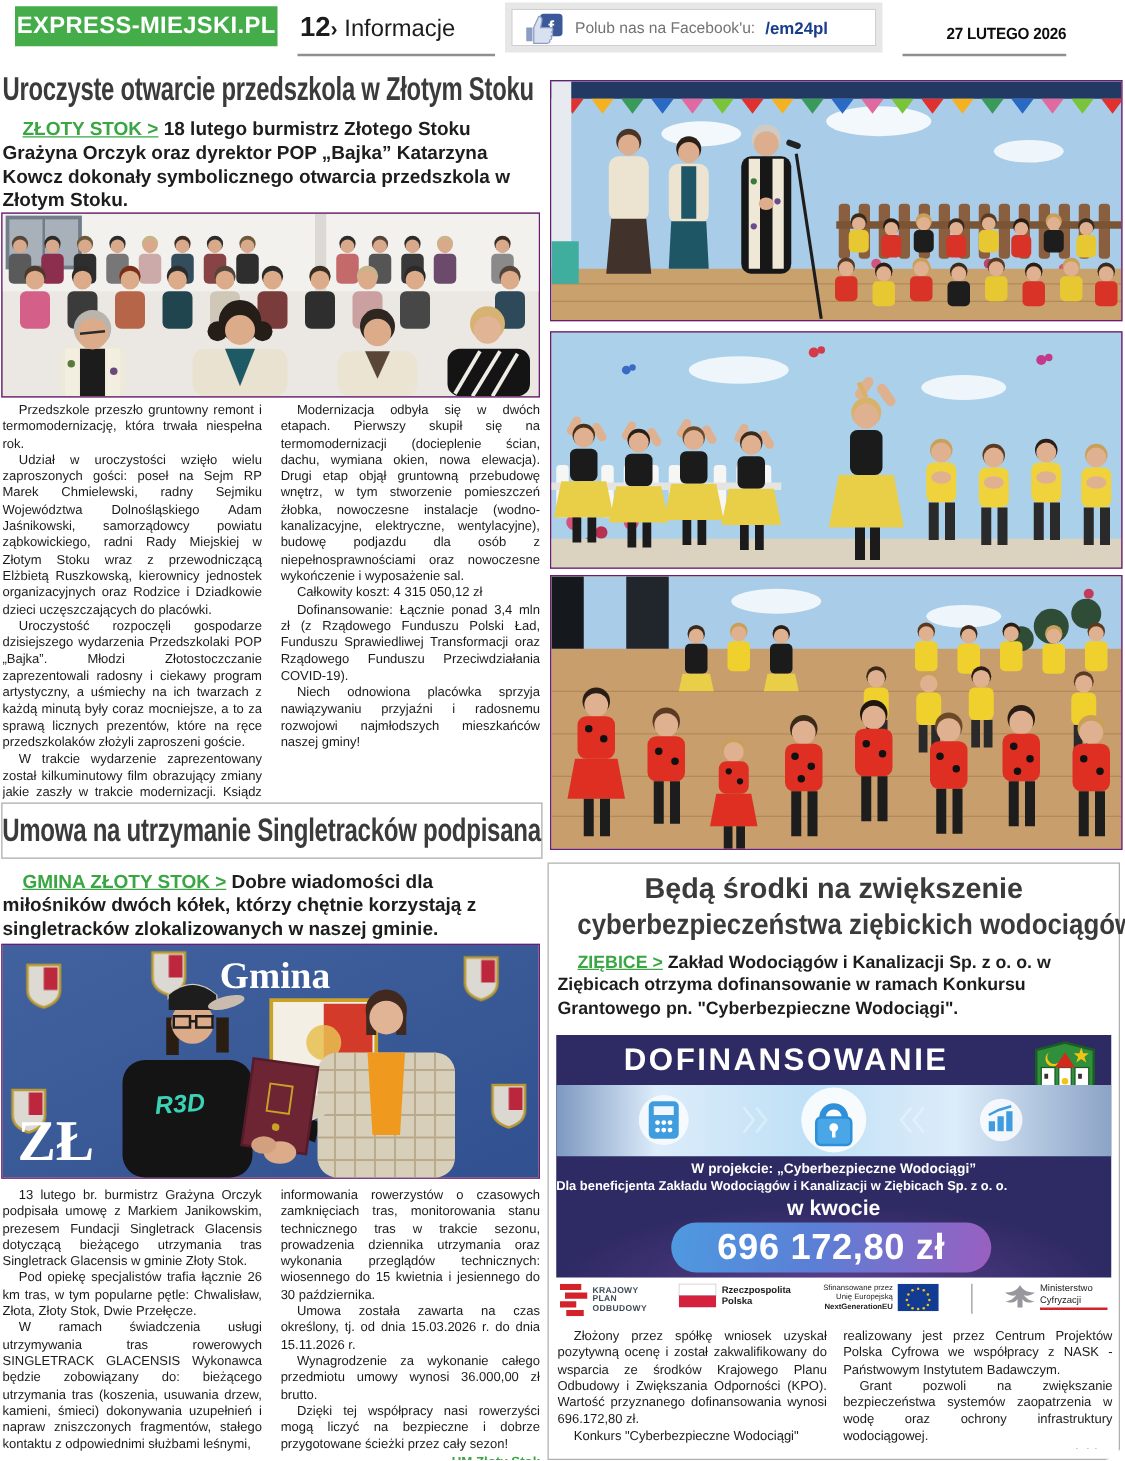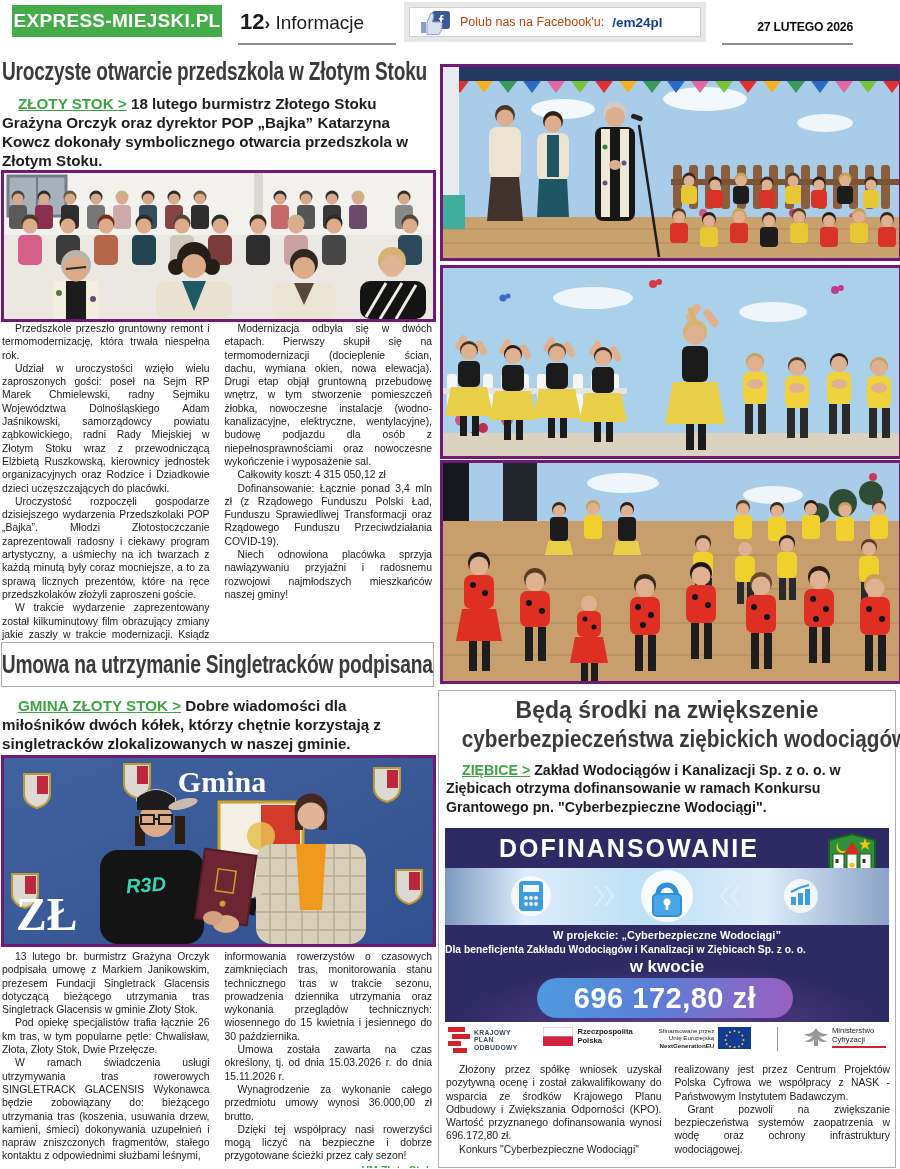--- a/index.html
+++ b/index.html
@@ -1,40 +1,40 @@
 <!DOCTYPE html>
 <html><head>
 <meta charset="utf-8">
 <style>
   html,body{margin:0;padding:0;background:#fff;}
   .page{position:relative;width:900px;height:1169px;background:#fff;overflow:hidden;
-        font-family:"Liberation Sans","DejaVu Sans",sans-serif;color:#1b1b1b;}
+        font-family:"Liberation Sans","DejaVu Sans",sans-serif;color:#1b1b1b;border-radius:22px;}
   .abs{position:absolute;}
   
   .brand{left:12px;top:5px;width:210px;height:32px;background:#44ad4a;color:#fff;
          display:flex;align-items:center;justify-content:center;font-weight:bold;
          font-size:19px;letter-spacing:.3px;}
   .pgnum{left:240px;top:9px;font-size:19px;color:#1c1c1c;white-space:nowrap;}
   .pgnum b{font-size:22px;}
   .pgnum .chev{font-size:17px;font-weight:bold;}
   .rule1{left:238px;top:43px;width:158px;height:2px;background:#8f8f8f;}
   .fbbox{left:404px;top:2px;width:302px;height:40px;background:#e7e7e7;}
   .fbin{position:absolute;left:5px;top:5px;right:5px;bottom:5px;background:#fff;
         border:1px solid #cfcfcf;display:flex;align-items:center;gap:8px;padding:0 8px;}
-  .fblabel{color:#c2410c;font-size:12.5px;}
+  .fblabel{color:#737373;font-size:12.5px;}
   .fbhandle{color:#173d8c;font-weight:bold;font-size:13.5px;}
   .date{left:720px;top:19px;width:133px;text-align:right;font-weight:bold;font-size:13px;
         letter-spacing:-.2px;color:#0d0d0d;transform:scaleX(.94);transform-origin:100% 50%;}
   .rule2{left:722px;top:43px;width:131px;height:2px;background:#8f8f8f;}
   
   .h1{font-size:26.5px;font-weight:bold;color:#3b3b3b;white-space:nowrap;
       transform:scaleX(.72);transform-origin:0 50%;letter-spacing:-.3px;}
   .lead{font-weight:bold;font-size:15.2px;line-height:1.26;color:#1d1d1d;text-indent:16px;}
   .tag{color:#3aa643;text-decoration:underline;}
-  .photo{border:3px solid #701a75;overflow:hidden;background:#a3a3a3;}
+  .photo{border:1px solid #701a75;overflow:hidden;background:#a3a3a3;}
   .cols{display:flex;gap:15px;overflow:hidden;}
   .col{flex:1;min-width:0;}
   .para{font-size:10.4px;line-height:13.3px;text-align:justify;margin:0;text-indent:13px;color:#1b1b1b;}
   .para.cont{text-indent:0;}
   .sig{color:#3aa643;font-weight:bold;text-align:right;font-size:10.6px;margin-top:1px;}
   
   .a2box{left:1px;top:642px;width:433px;height:45px;border:1px solid #ababab;
          display:flex;align-items:center;justify-content:center;box-sizing:border-box;}
   .a2box .h1c{font-size:26px;font-weight:bold;color:#3b3b3b;white-space:nowrap;
          transform:scaleX(.74);letter-spacing:-.3px;}

